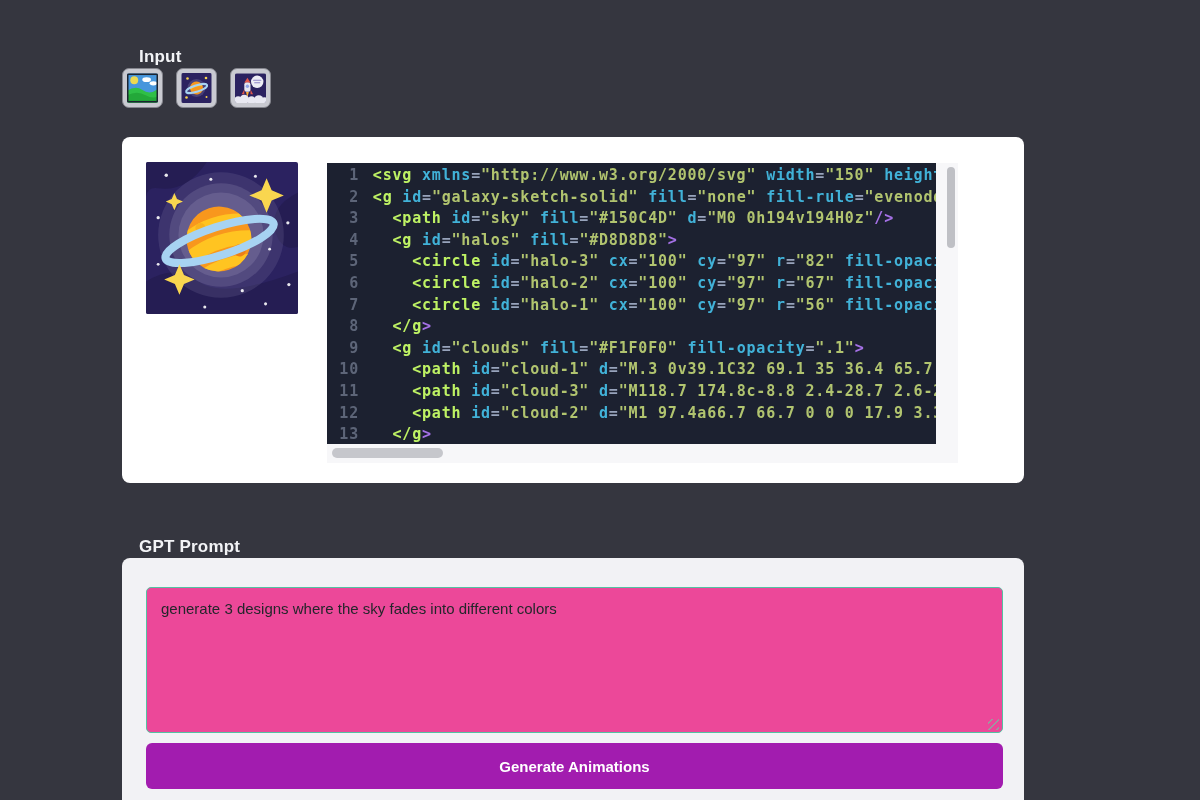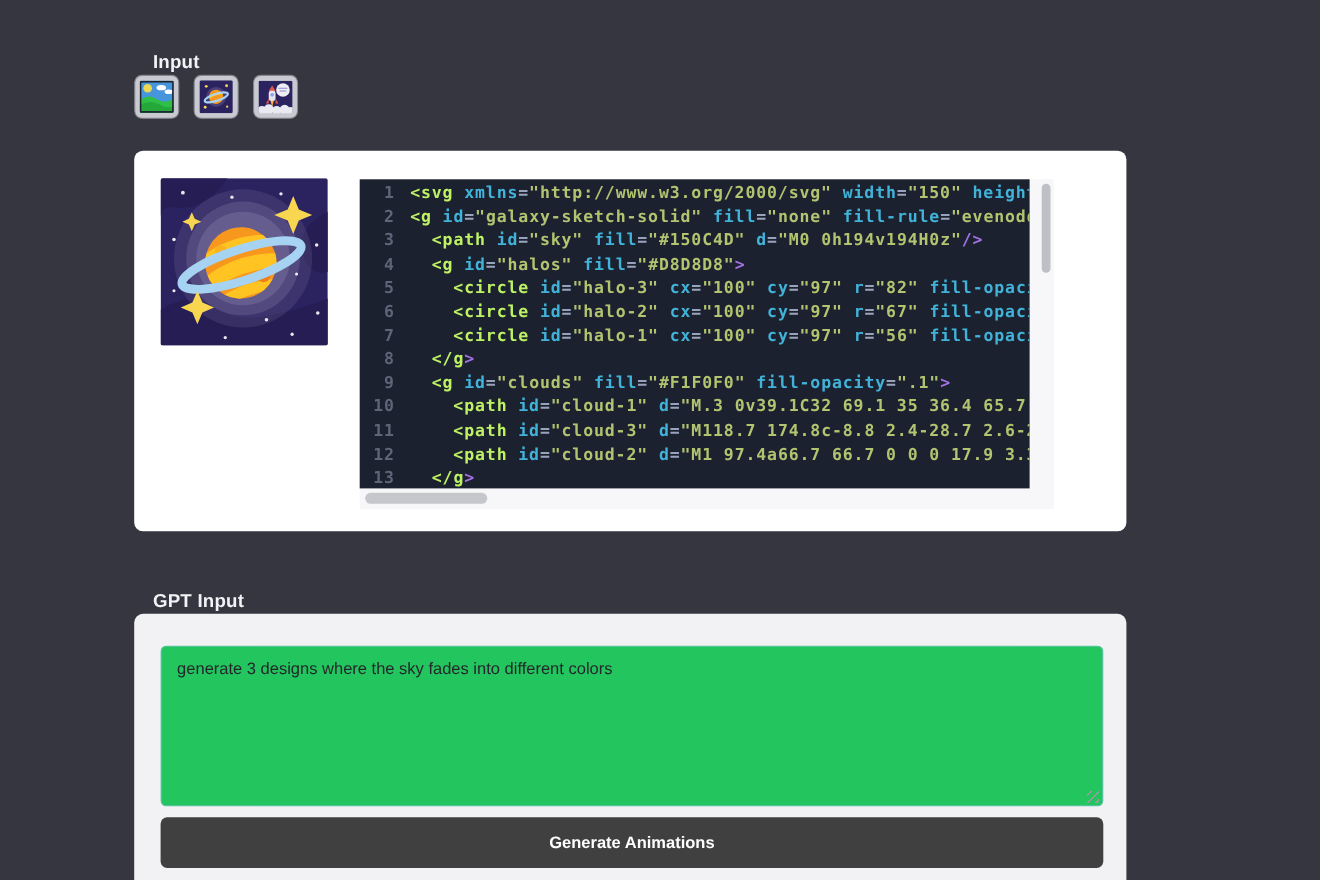--- a/index.html
+++ b/index.html
@@ -51,31 +51,31 @@
   .vthumb{position:absolute;left:620px;top:4px;width:8px;height:81px;background:#BFC0C5;border-radius:4px;cursor:pointer;}
   .hthumb{position:absolute;left:5px;top:285px;width:111px;height:10px;background:#C6C7CC;border-radius:5px;cursor:pointer;}
 
   
   .card2{
     position:absolute;left:122px;top:558px;width:902px;height:260px;
     background:#F2F2F5;border-radius:8px;
   }
   .prompt-textarea{
     position:absolute;left:24px;top:29px;width:857px;height:146px;box-sizing:border-box;
-    background:#22c55e;border:1.5px solid #55C1A1;border-radius:5px;
+    background:#ec4899;border:1.5px solid #55C1A1;border-radius:5px;
     padding:12px 14px;resize:none;outline:none;
     font-family:"Liberation Sans",sans-serif;font-size:15px;color:#24262B;
   }
   .resize-handle{
     position:absolute;left:866px;top:161px;width:11px;height:11px;cursor:nwse-resize;
     background:repeating-linear-gradient(135deg,transparent 0 2.2px,#9B9B9F 2.2px 3.6px,transparent 3.6px 5.4px);
   }
   .generate-btn{
     position:absolute;left:24px;top:185px;width:857px;height:46px;
-    background:#404040;border:none;border-radius:6px;cursor:pointer;
+    background:#a21caf;border:none;border-radius:6px;cursor:pointer;
     color:#FFFFFF;font-family:"Liberation Sans",sans-serif;font-size:15px;font-weight:bold;
   }
 </style>
 </head>
 <body>
 
 <main>
 
   <h2 id="input-heading" class="section-heading">Input</h2>
 
@@ -172,21 +172,21 @@
       </svg>
     </div>
 
     <div class="code-editor">
       <pre class="code-pre"><div class="code-line"><span class="ln">1</span><span class="code"> <span class="tok-tag">&lt;svg</span> <span class="tok-attr">xmlns</span><span class="tok-eq">=</span><span class="tok-str">"http://www.w3.org/2000/svg"</span> <span class="tok-attr">width</span><span class="tok-eq">=</span><span class="tok-str">"150"</span> <span class="tok-attr">height</span></span></div><div class="code-line"><span class="ln">2</span><span class="code"> <span class="tok-tag">&lt;g</span> <span class="tok-attr">id</span><span class="tok-eq">=</span><span class="tok-str">"galaxy-sketch-solid"</span> <span class="tok-attr">fill</span><span class="tok-eq">=</span><span class="tok-str">"none"</span> <span class="tok-attr">fill-rule</span><span class="tok-eq">=</span><span class="tok-str">"evenodd"</span></span></div><div class="code-line"><span class="ln">3</span><span class="code">   <span class="tok-tag">&lt;path</span> <span class="tok-attr">id</span><span class="tok-eq">=</span><span class="tok-str">"sky"</span> <span class="tok-attr">fill</span><span class="tok-eq">=</span><span class="tok-str">"#150C4D"</span> <span class="tok-attr">d</span><span class="tok-eq">=</span><span class="tok-str">"M0 0h194v194H0z"</span><span class="tok-brk">/&gt;</span></span></div><div class="code-line"><span class="ln">4</span><span class="code">   <span class="tok-tag">&lt;g</span> <span class="tok-attr">id</span><span class="tok-eq">=</span><span class="tok-str">"halos"</span> <span class="tok-attr">fill</span><span class="tok-eq">=</span><span class="tok-str">"#D8D8D8"</span><span class="tok-brk">&gt;</span></span></div><div class="code-line"><span class="ln">5</span><span class="code">     <span class="tok-tag">&lt;circle</span> <span class="tok-attr">id</span><span class="tok-eq">=</span><span class="tok-str">"halo-3"</span> <span class="tok-attr">cx</span><span class="tok-eq">=</span><span class="tok-str">"100"</span> <span class="tok-attr">cy</span><span class="tok-eq">=</span><span class="tok-str">"97"</span> <span class="tok-attr">r</span><span class="tok-eq">=</span><span class="tok-str">"82"</span> <span class="tok-attr">fill-opacity</span></span></div><div class="code-line"><span class="ln">6</span><span class="code">     <span class="tok-tag">&lt;circle</span> <span class="tok-attr">id</span><span class="tok-eq">=</span><span class="tok-str">"halo-2"</span> <span class="tok-attr">cx</span><span class="tok-eq">=</span><span class="tok-str">"100"</span> <span class="tok-attr">cy</span><span class="tok-eq">=</span><span class="tok-str">"97"</span> <span class="tok-attr">r</span><span class="tok-eq">=</span><span class="tok-str">"67"</span> <span class="tok-attr">fill-opacity</span></span></div><div class="code-line"><span class="ln">7</span><span class="code">     <span class="tok-tag">&lt;circle</span> <span class="tok-attr">id</span><span class="tok-eq">=</span><span class="tok-str">"halo-1"</span> <span class="tok-attr">cx</span><span class="tok-eq">=</span><span class="tok-str">"100"</span> <span class="tok-attr">cy</span><span class="tok-eq">=</span><span class="tok-str">"97"</span> <span class="tok-attr">r</span><span class="tok-eq">=</span><span class="tok-str">"56"</span> <span class="tok-attr">fill-opacity</span></span></div><div class="code-line"><span class="ln">8</span><span class="code">   <span class="tok-tag">&lt;/g</span><span class="tok-brk">&gt;</span></span></div><div class="code-line"><span class="ln">9</span><span class="code">   <span class="tok-tag">&lt;g</span> <span class="tok-attr">id</span><span class="tok-eq">=</span><span class="tok-str">"clouds"</span> <span class="tok-attr">fill</span><span class="tok-eq">=</span><span class="tok-str">"#F1F0F0"</span> <span class="tok-attr">fill-opacity</span><span class="tok-eq">=</span><span class="tok-str">".1"</span><span class="tok-brk">&gt;</span></span></div><div class="code-line"><span class="ln">10</span><span class="code">     <span class="tok-tag">&lt;path</span> <span class="tok-attr">id</span><span class="tok-eq">=</span><span class="tok-str">"cloud-1"</span> <span class="tok-attr">d</span><span class="tok-eq">=</span><span class="tok-str">"M.3 0v39.1C32 69.1 35 36.4 65.7 36.4"</span></span></div><div class="code-line"><span class="ln">11</span><span class="code">     <span class="tok-tag">&lt;path</span> <span class="tok-attr">id</span><span class="tok-eq">=</span><span class="tok-str">"cloud-3"</span> <span class="tok-attr">d</span><span class="tok-eq">=</span><span class="tok-str">"M118.7 174.8c-8.8 2.4-28.7 2.6-28.7 2.6"</span></span></div><div class="code-line"><span class="ln">12</span><span class="code">     <span class="tok-tag">&lt;path</span> <span class="tok-attr">id</span><span class="tok-eq">=</span><span class="tok-str">"cloud-2"</span> <span class="tok-attr">d</span><span class="tok-eq">=</span><span class="tok-str">"M1 97.4a66.7 66.7 0 0 0 17.9 3.36 6.7"</span></span></div><div class="code-line"><span class="ln">13</span><span class="code">   <span class="tok-tag">&lt;/g</span><span class="tok-brk">&gt;</span></span></div></pre>
       <div class="vthumb"></div>
       <div class="hthumb"></div>
     </div>
   </section>
 
-  <h2 id="gpt-heading" class="section-heading">GPT Input</h2>
+  <h2 id="gpt-heading" class="section-heading">GPT Prompt</h2>
 
   <section class="card2">
     <textarea class="prompt-textarea" style="">generate 3 designs where the sky fades into different colors</textarea>
     <div class="resize-handle"></div>
     <button class="generate-btn">Generate Animations</button>
   </section>
 
 </main>
 
 </body></html>

